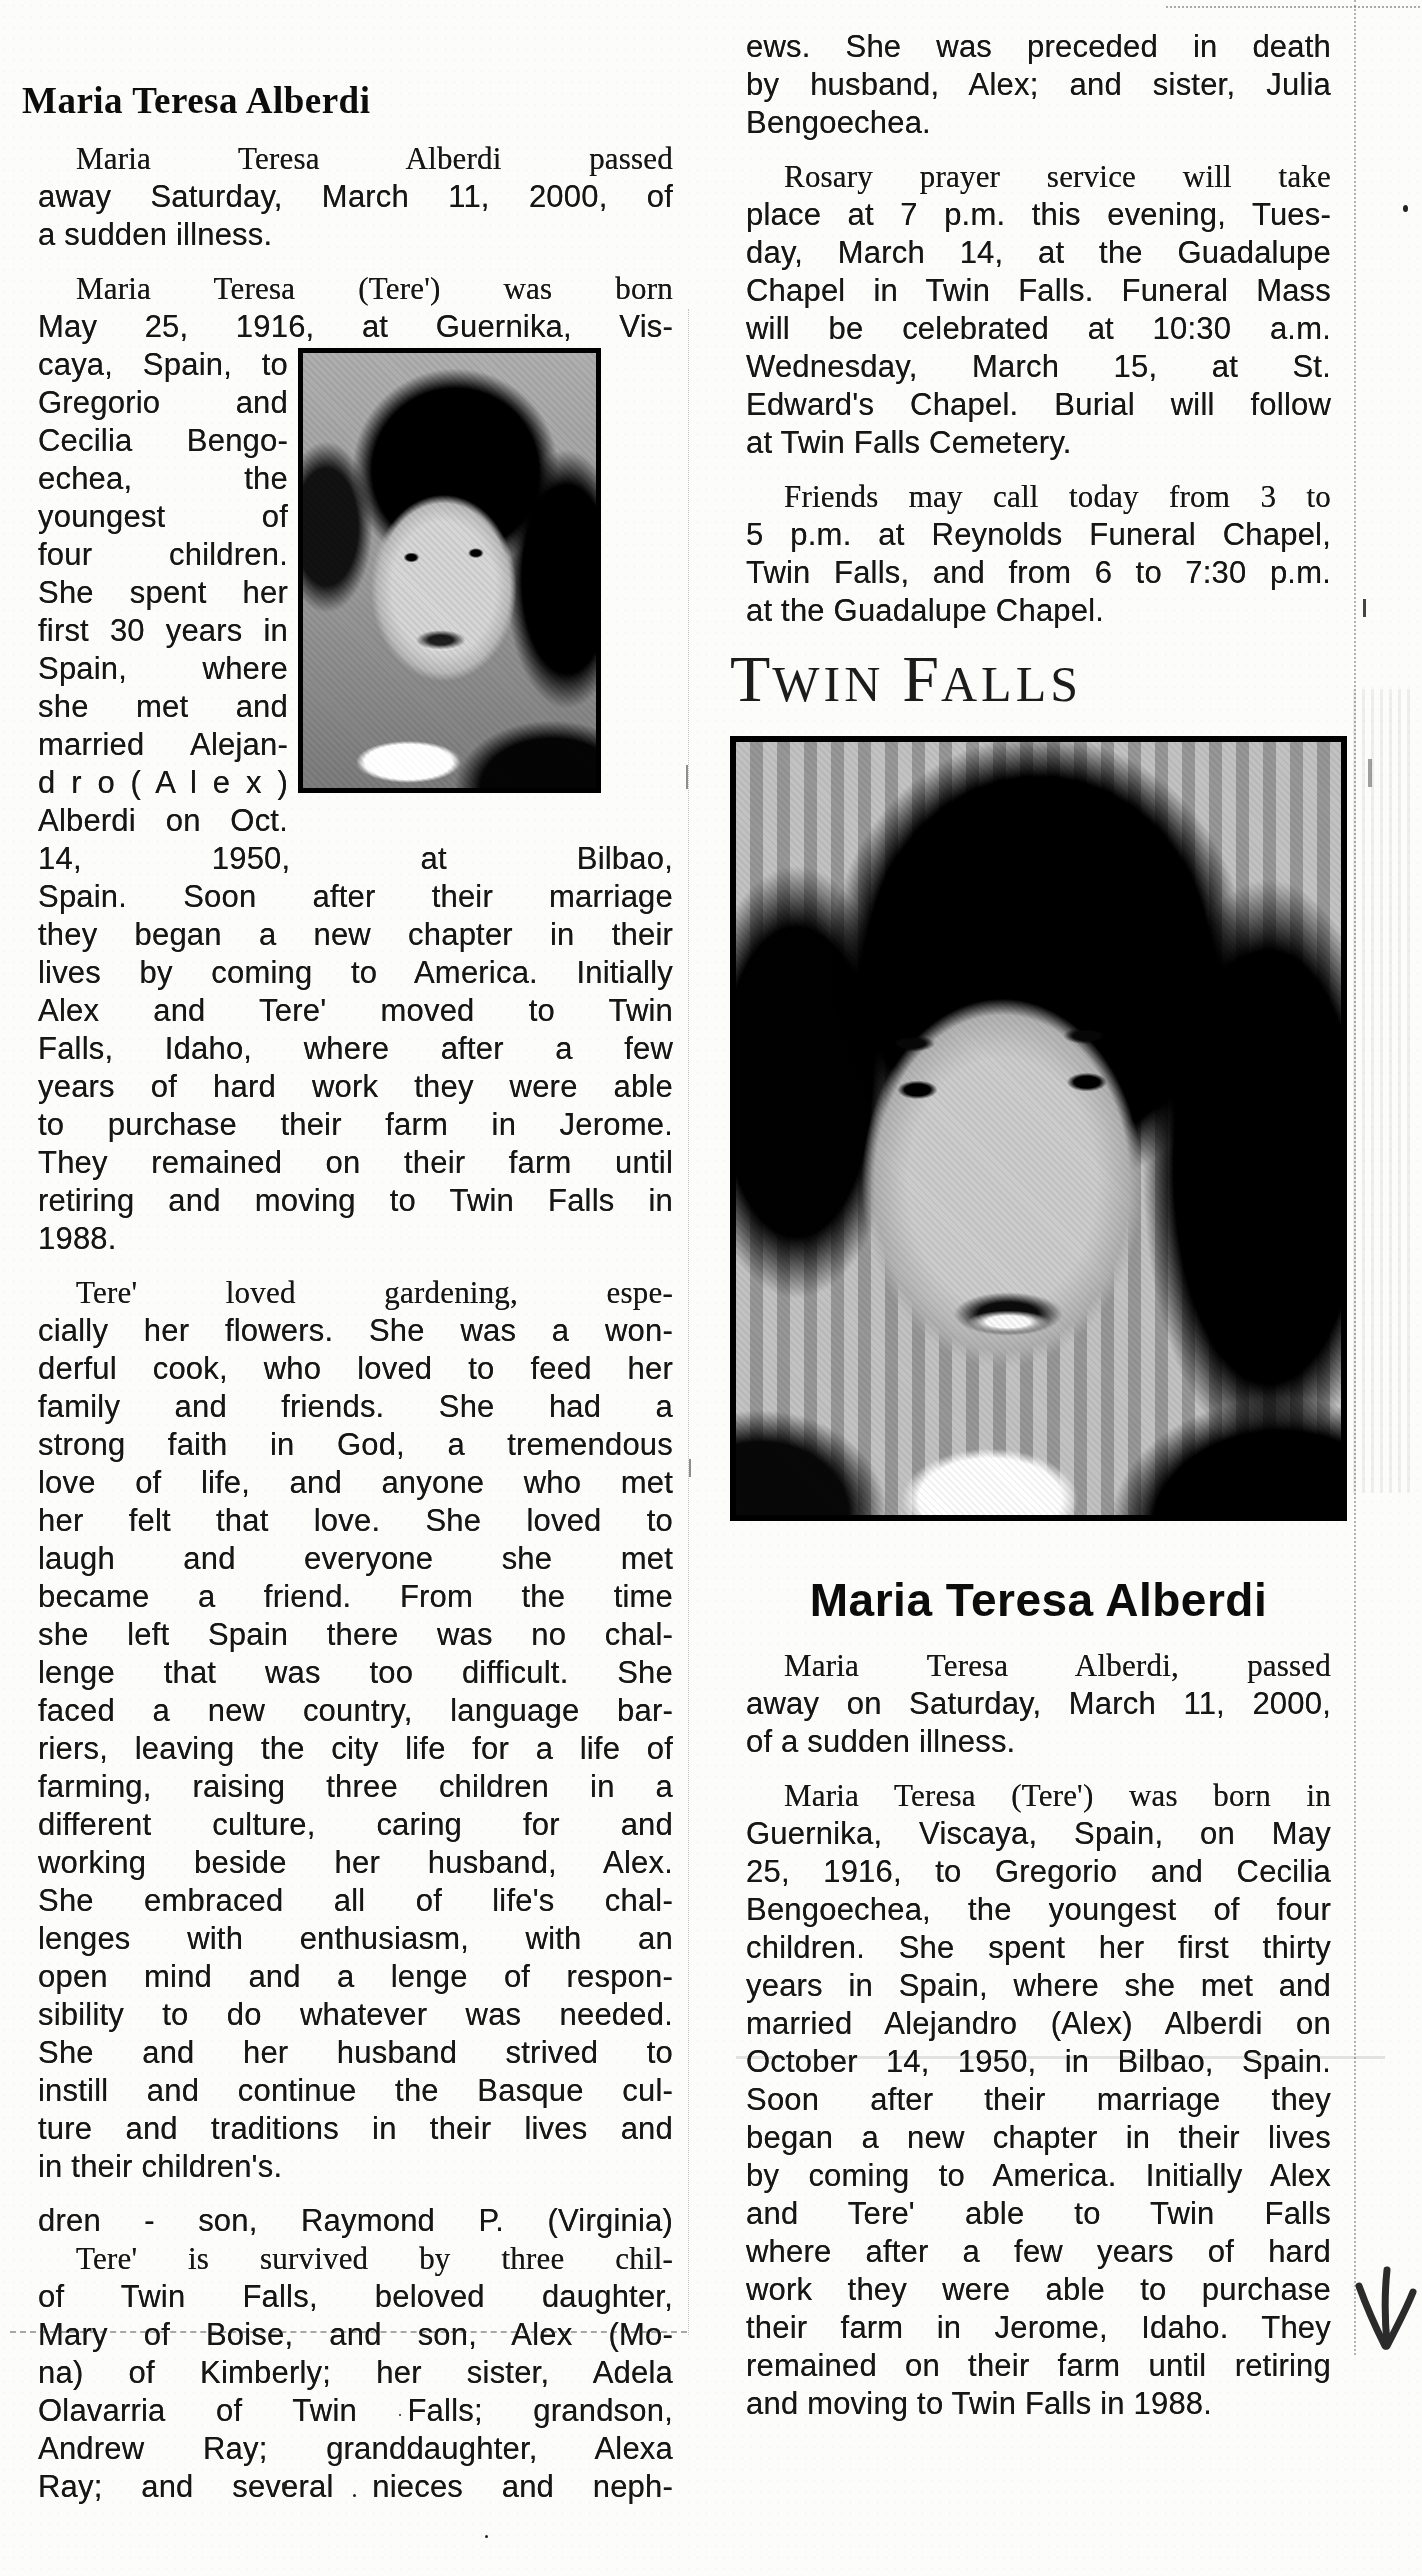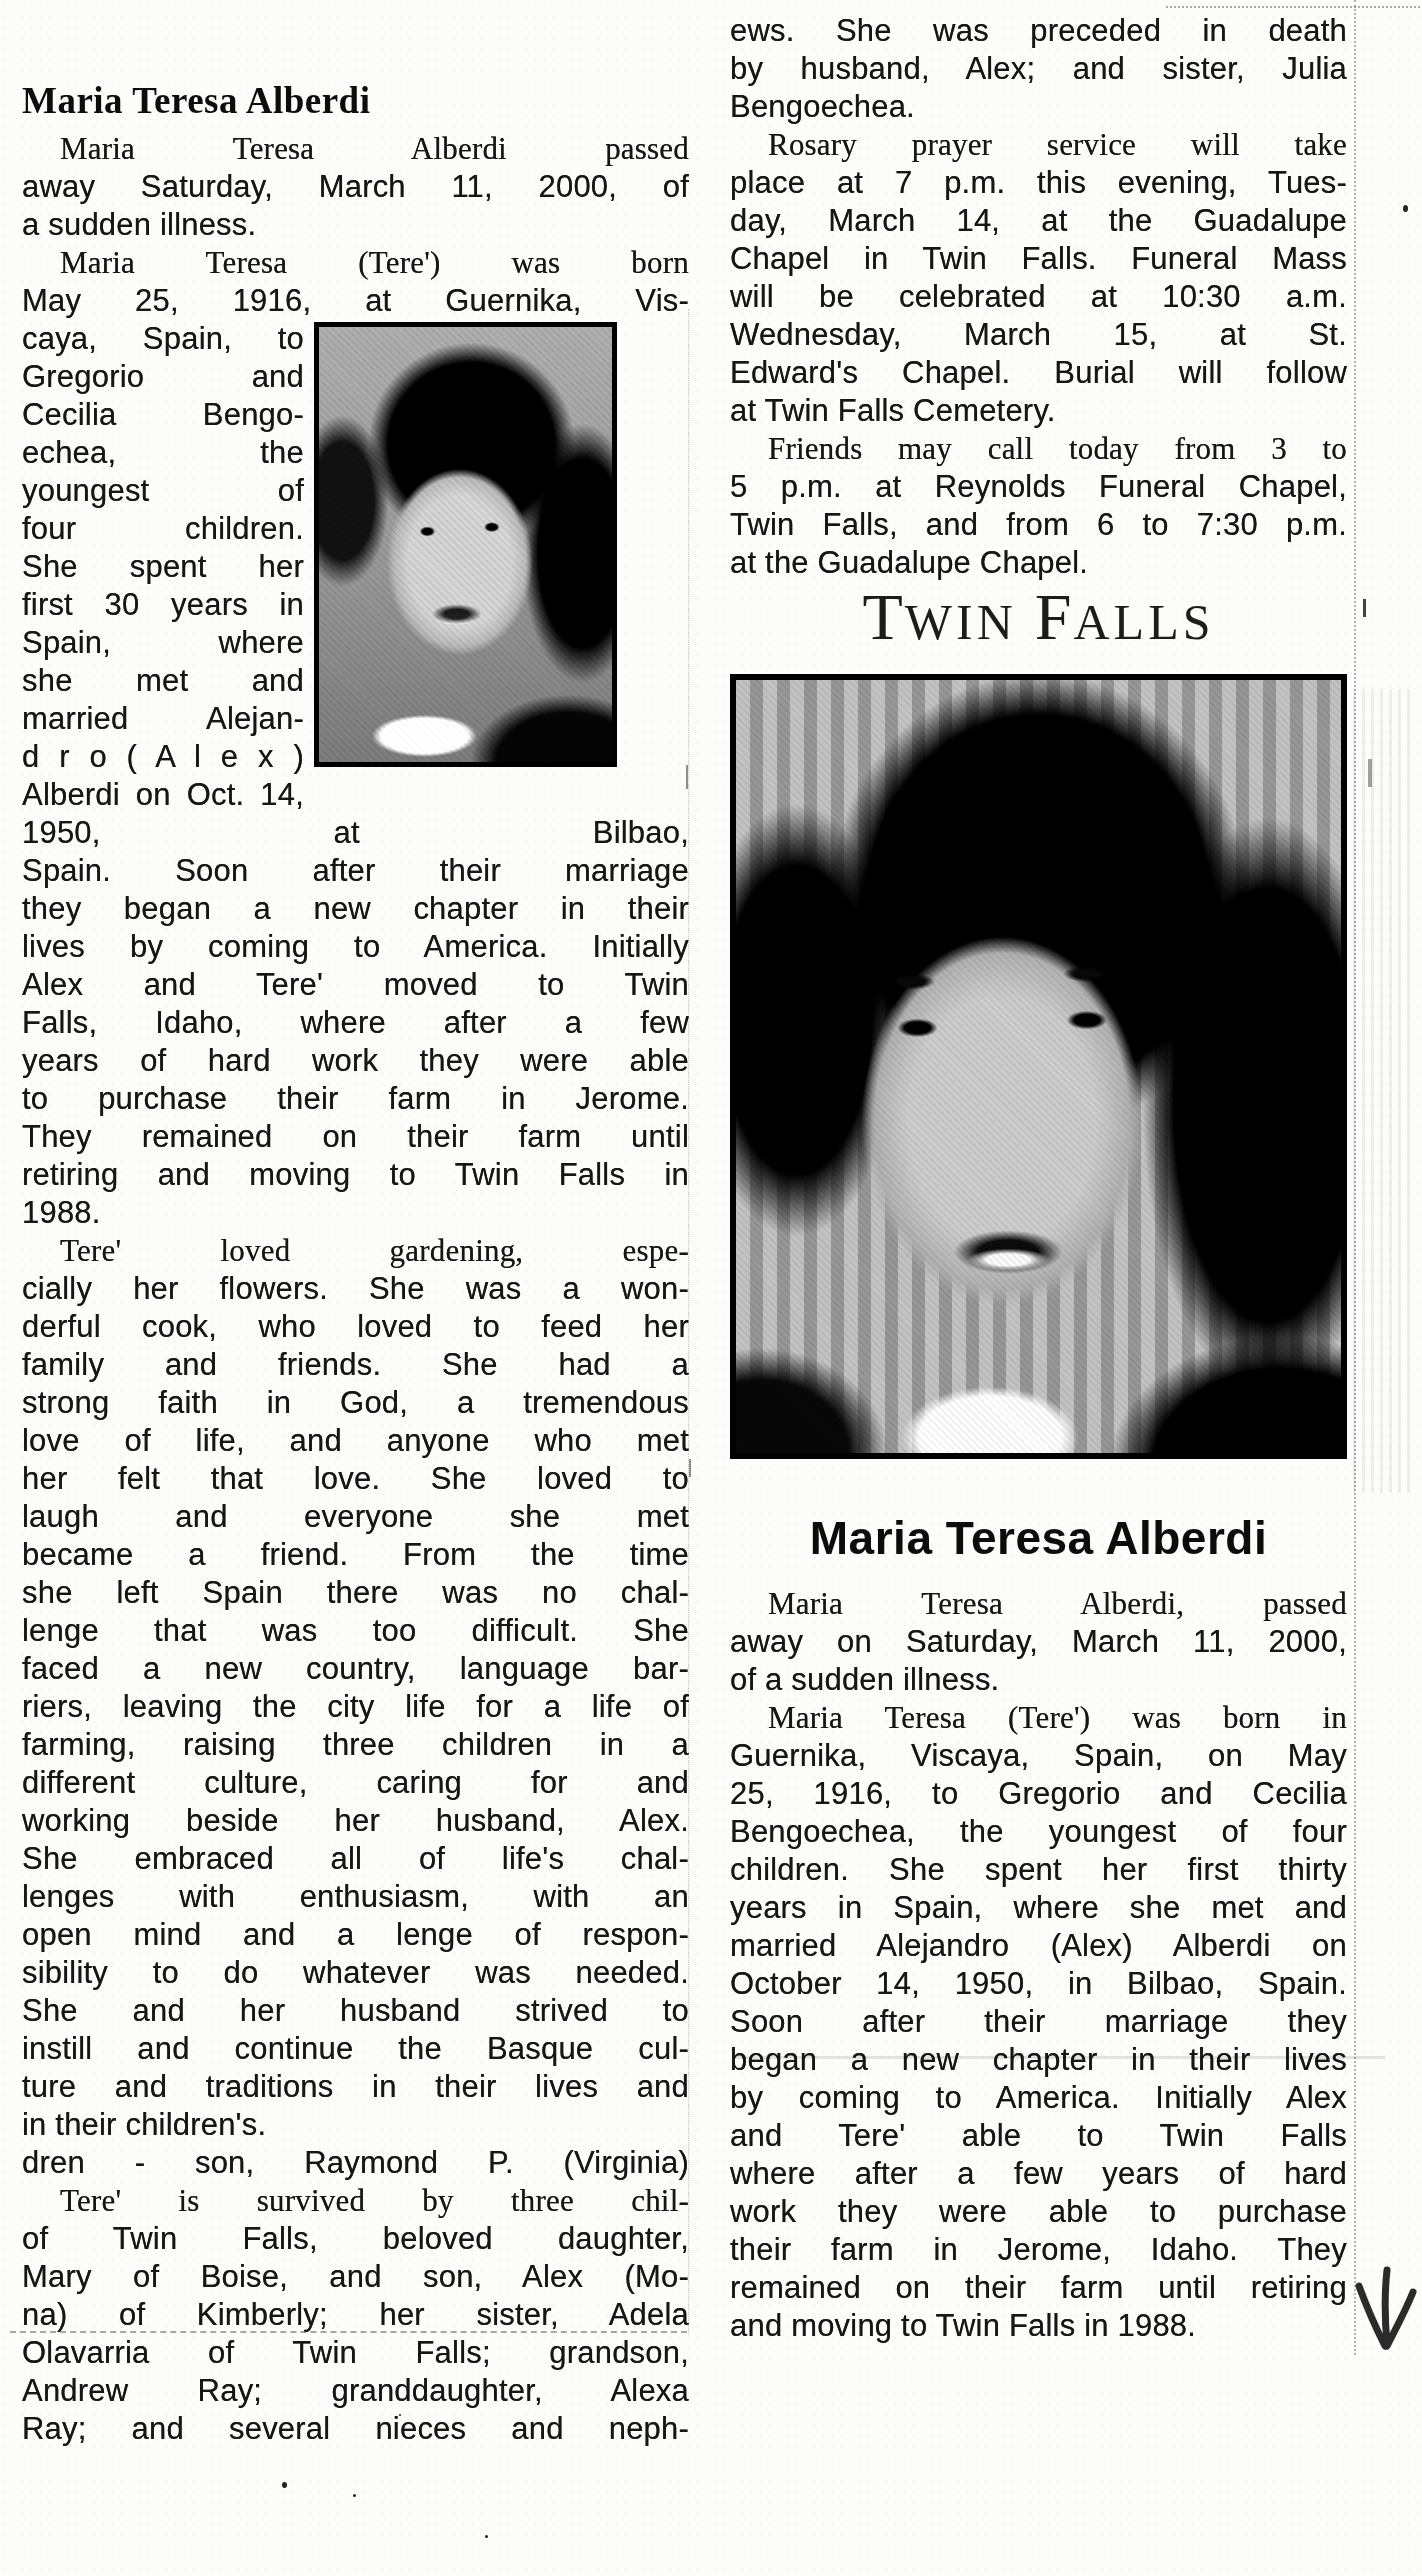--- a/index.html
+++ b/index.html
@@ -14,21 +14,21 @@
   }
   .col{position:absolute;}
   .col-left{left:22px;top:78px;width:667px;}
   .col-right{left:730px;top:12px;width:617px;}
 
   .obit-title-serif{
     font-family:"Liberation Serif", serif;
     font-weight:bold;font-size:37px;line-height:46px;margin:0 0 6px 0;
     letter-spacing:0.5px;color:#0d0d0d;
   }
-  .para{margin:0;}
+  .para{margin:16px;}
   .ln{
     font-size:31px;line-height:38px;
     text-align:justify;text-align-last:justify;
     letter-spacing:0.2px;
     text-shadow:0 0 0.5px rgba(10,10,10,.75);
     white-space:nowrap;overflow:visible;
   }
   .ln{white-space:normal;}
   .ln.ind{text-indent:38px;font-family:Liberation Serif, serif;}
   .ln.last{text-align-last:left;}
@@ -48,21 +48,20 @@
       radial-gradient(ellipse 152px 150px at 52% 27%, #101010 54%, rgba(16,16,16,0) 68%),
       radial-gradient(ellipse 85px 180px at 90% 52%, #151515 52%, rgba(21,21,21,0) 72%),
       radial-gradient(ellipse 70px 130px at 8% 40%, #262626 45%, rgba(38,38,38,0) 66%),
       radial-gradient(ellipse 130px 90px at 85% 100%, #1b1b1b 55%, rgba(27,27,27,0) 75%),
       linear-gradient(180deg,#a7a7a7,#949494 55%,#7d7d7d);
     filter:grayscale(1) contrast(1.22);
   }
 
   .banner{
     margin:2px 0 0 0;height:66px;
-    text-align:center;
     font-family:"Liberation Serif", serif;
     color:#1c1c1c;white-space:nowrap;
   }
   .banner .cap{font-size:66px;line-height:66px;letter-spacing:2px;}
   .banner .sc{font-size:50px;line-height:66px;letter-spacing:4px;vertical-align:baseline;}
   .banner .gap{display:inline-block;width:18px;}
 
   .photo-large{
     margin:24px 0 0 0;width:605px;height:773px;
     border:6px solid #090909;

